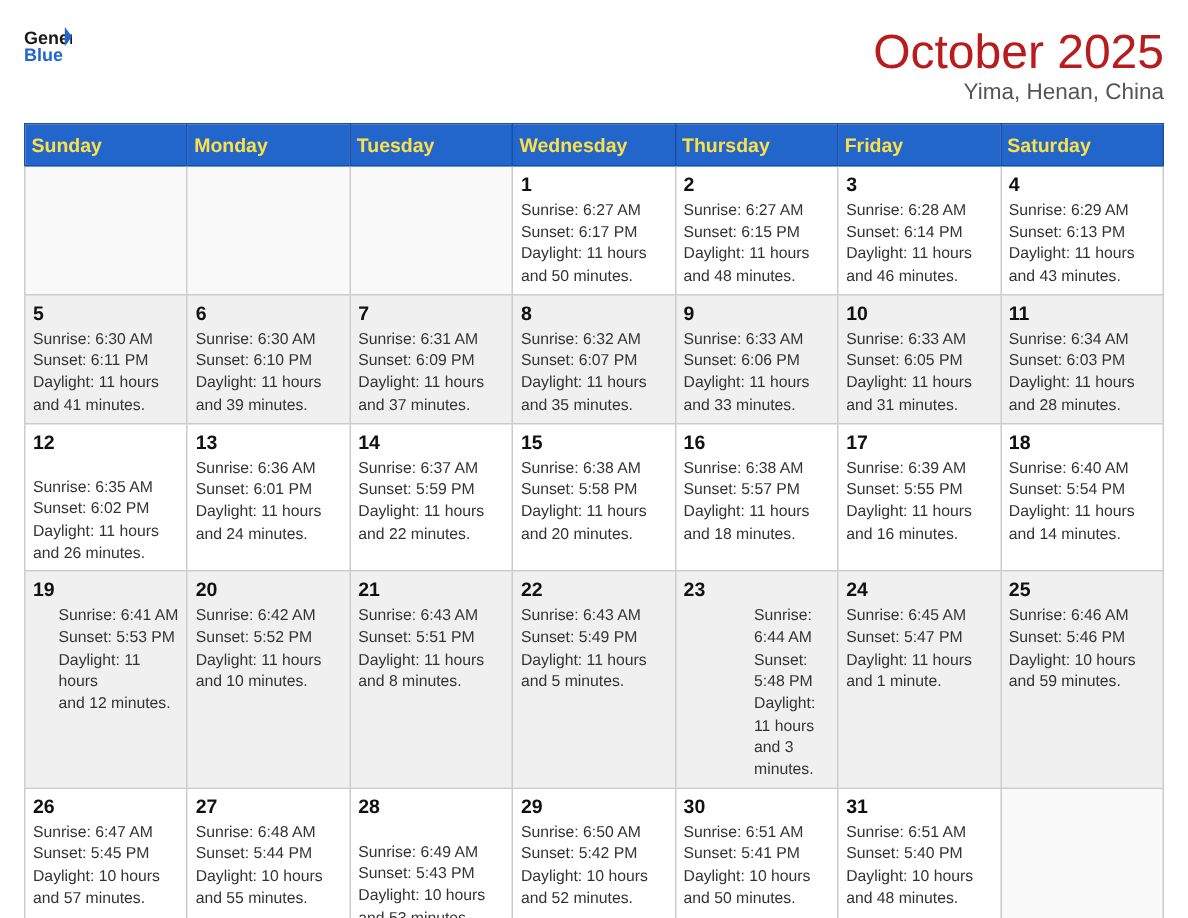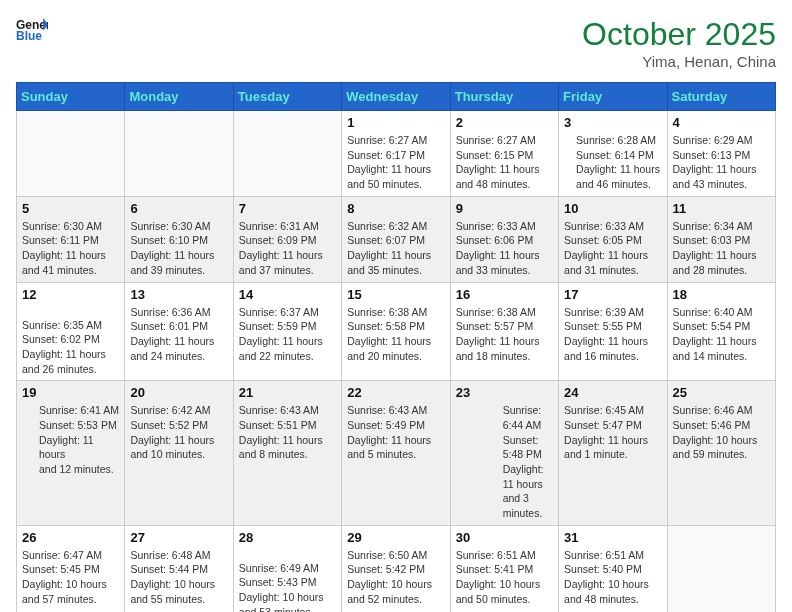--- a/index.html
+++ b/index.html
@@ -24,34 +24,34 @@
     .logo-icon {
       width: 32px;
       height: 28px;
     }
     .title-block {
       text-align: right;
     }
     .month-title {
       font-size: 32px;
       font-weight: normal;
-      color: #15803d;
+      color: #b91c1c;
     }
     .location {
       font-size: 15px;
       color: #555;
     }
     .calendar {
       width: 100%;
       border-collapse: collapse;
       border: 1px solid #ccc;
     }
     .calendar th {
       background: #2266cc;
-      color: #5eead4;
+      color: #fde047;
       font-size: 13px;
       font-weight: bold;
       padding: 6px 4px;
       text-align: left;
       border: 1px solid #1a4faa;
       margin-left: 12px;
     }
     .calendar td {
       vertical-align: top;
       border: 1px solid #ccc;
@@ -123,21 +123,21 @@
         </td>
         <td>
           <div class="day-number">2</div>
           <div class="day-info" style="white-space: pre-line;">Sunrise: 6:27 AM
 Sunset: 6:15 PM
 Daylight: 11 hours
 and 48 minutes.</div>
         </td>
         <td>
           <div class="day-number">3</div>
-          <div class="day-info" style="white-space: pre-line; margin-left: 12px;">Sunrise: 6:28 AM
+          <div class="day-info" style="white-space: pre-line;">Sunrise: 6:28 AM
 Sunset: 6:14 PM
 Daylight: 11 hours
 and 46 minutes.</div>
         </td>
         <td>
           <div class="day-number">4</div>
           <div class="day-info" style="white-space: pre-line;">Sunrise: 6:29 AM
 Sunset: 6:13 PM
 Daylight: 11 hours
 and 43 minutes.</div>

